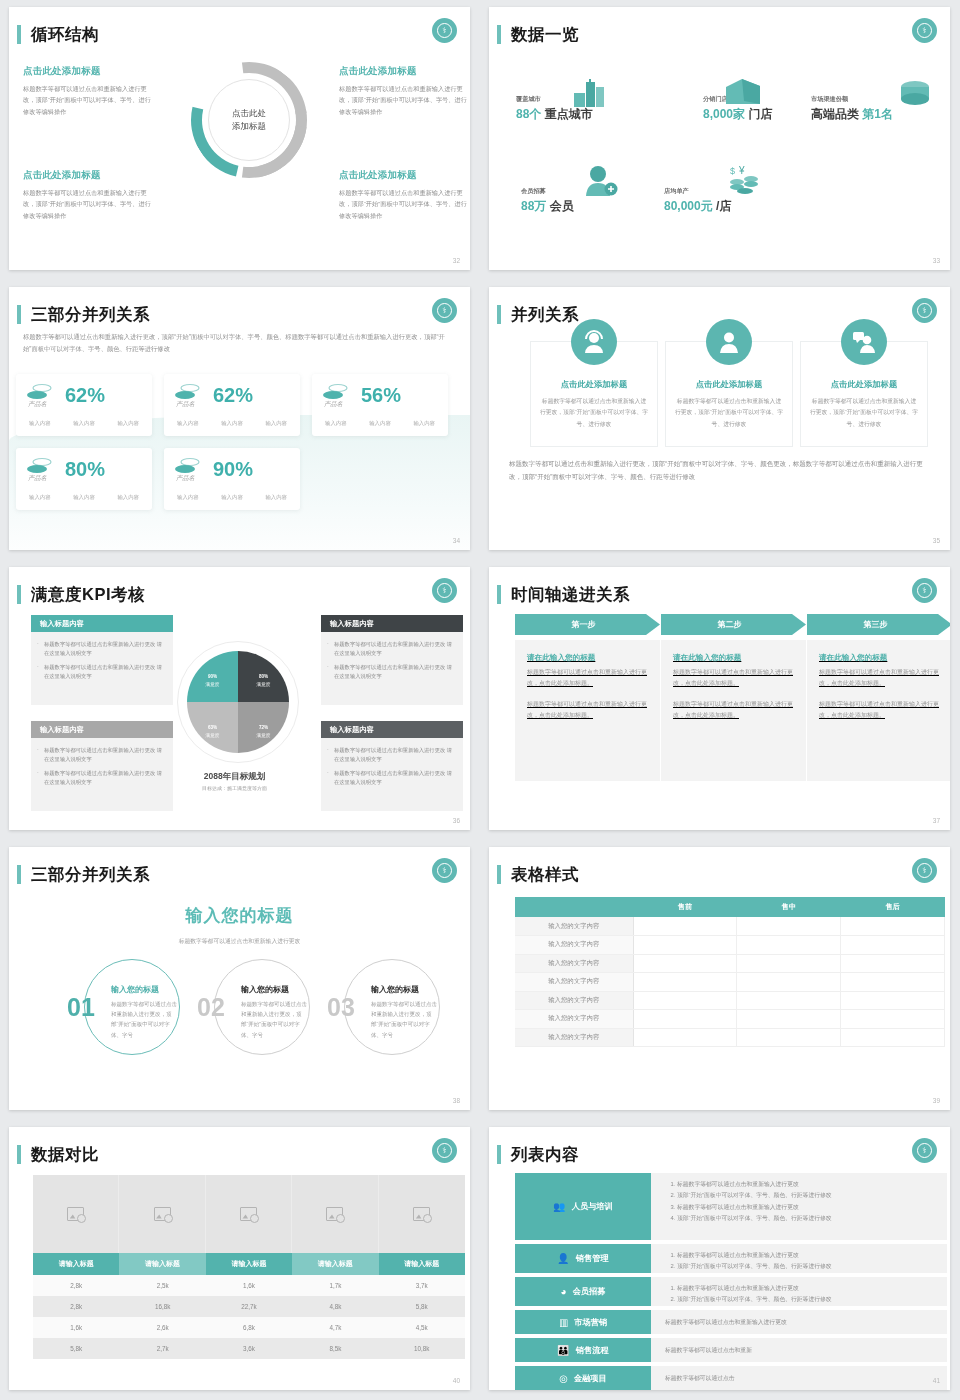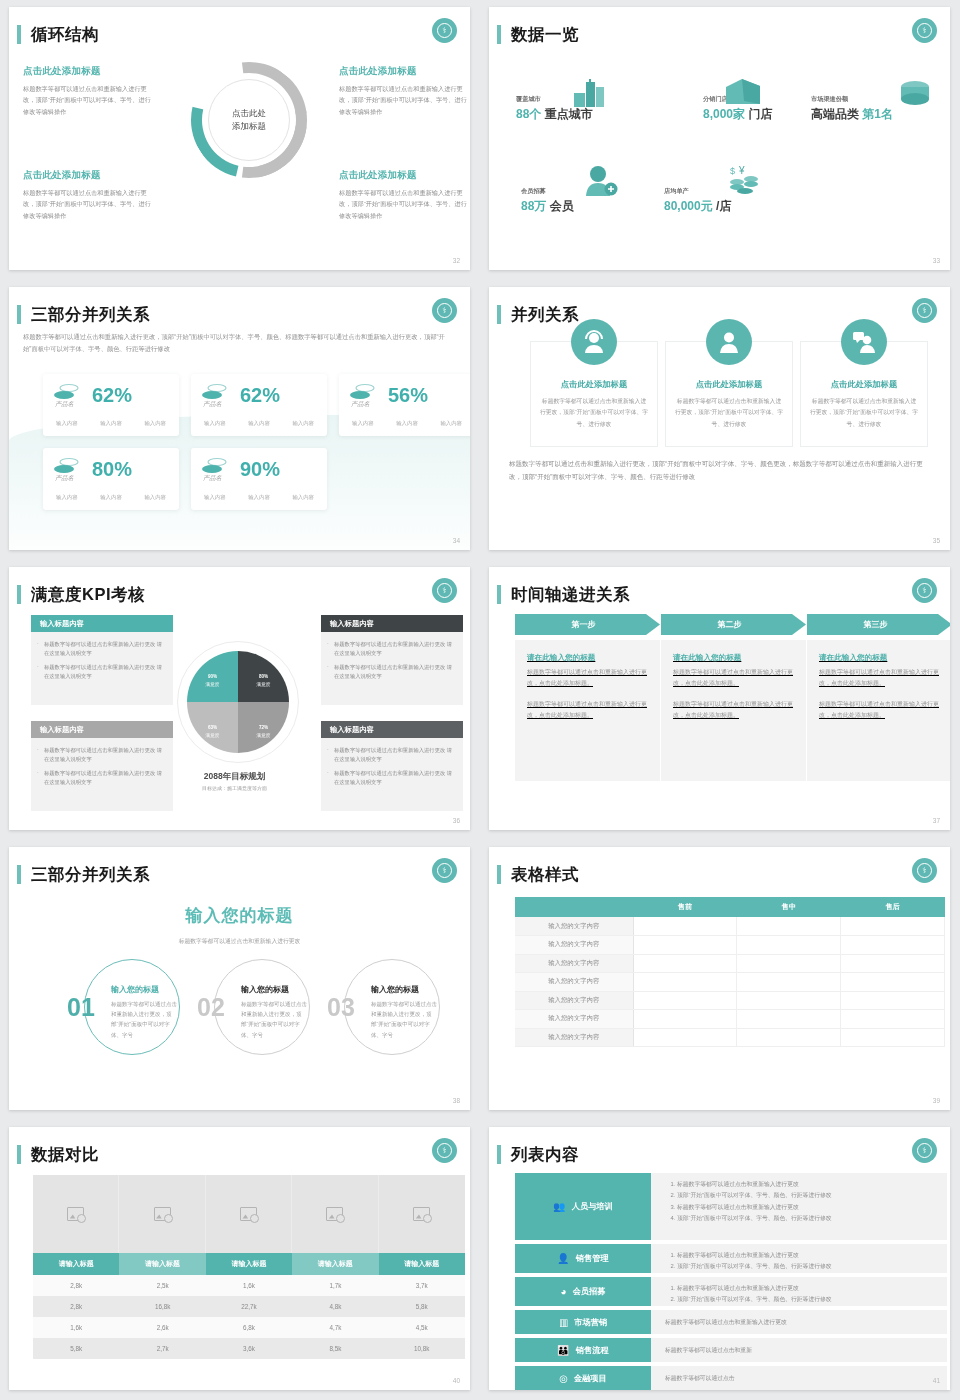--- a/index.html
+++ b/index.html
@@ -48,21 +48,21 @@
   .s33 .lbl { font-size:6.2px; color:#6e6e6e; font-weight:bold; margin-bottom:2px; }
   .s33 .val { font-size:12px; font-weight:bold; color:#3f3f3f; white-space:nowrap; }
   .s33 .val em { font-style:normal; color:#4fb3ad; }
   .s33 .ic { position:absolute; color:#63bbb5; }
 
   
   .s34 .desc { position:absolute; top:44px; left:14px; right:18px; font-size:6.3px; color:#8e8e8e; line-height:1.95; }
   .s34 .wave { position:absolute; left:0; right:0; bottom:0; height:135px;
                background:linear-gradient(180deg,#e9f5f4 0%,#f4fafa 60%,#fdfefe 100%);
                border-top-left-radius:60% 26px; border-top-right-radius:0; }
-  .s34 .cards { position:absolute; left:34px; top:87px; display:grid;
+  .s34 .cards { position:absolute; left:7px; top:87px; display:grid;
                 grid-template-columns:repeat(3,136px); grid-gap:12px 12px; }
   .s34 .card { height:62px; background:#fff; border-radius:3px; box-shadow:0 1px 4px rgba(120,140,140,.14);
                padding:9px 10px 0 10px; }
   .s34 .top { display:flex; align-items:flex-start; }
   .s34 .pic { width:30px; height:26px; position:relative; flex:none; }
   .s34 .pn { font-size:6.3px; color:#9d9d9d; position:absolute; left:2px; top:17px; font-style:italic; }
   .s34 .pct { font-size:20px; font-weight:bold; color:#3fb0ac; margin-left:9px; line-height:1; margin-top:2px; }
   .s34 .sub { display:flex; justify-content:space-between; padding:0 3px; margin-top:11px; }
   .s34 .sub span { font-size:5.4px; color:#a8a8a8; }
 

